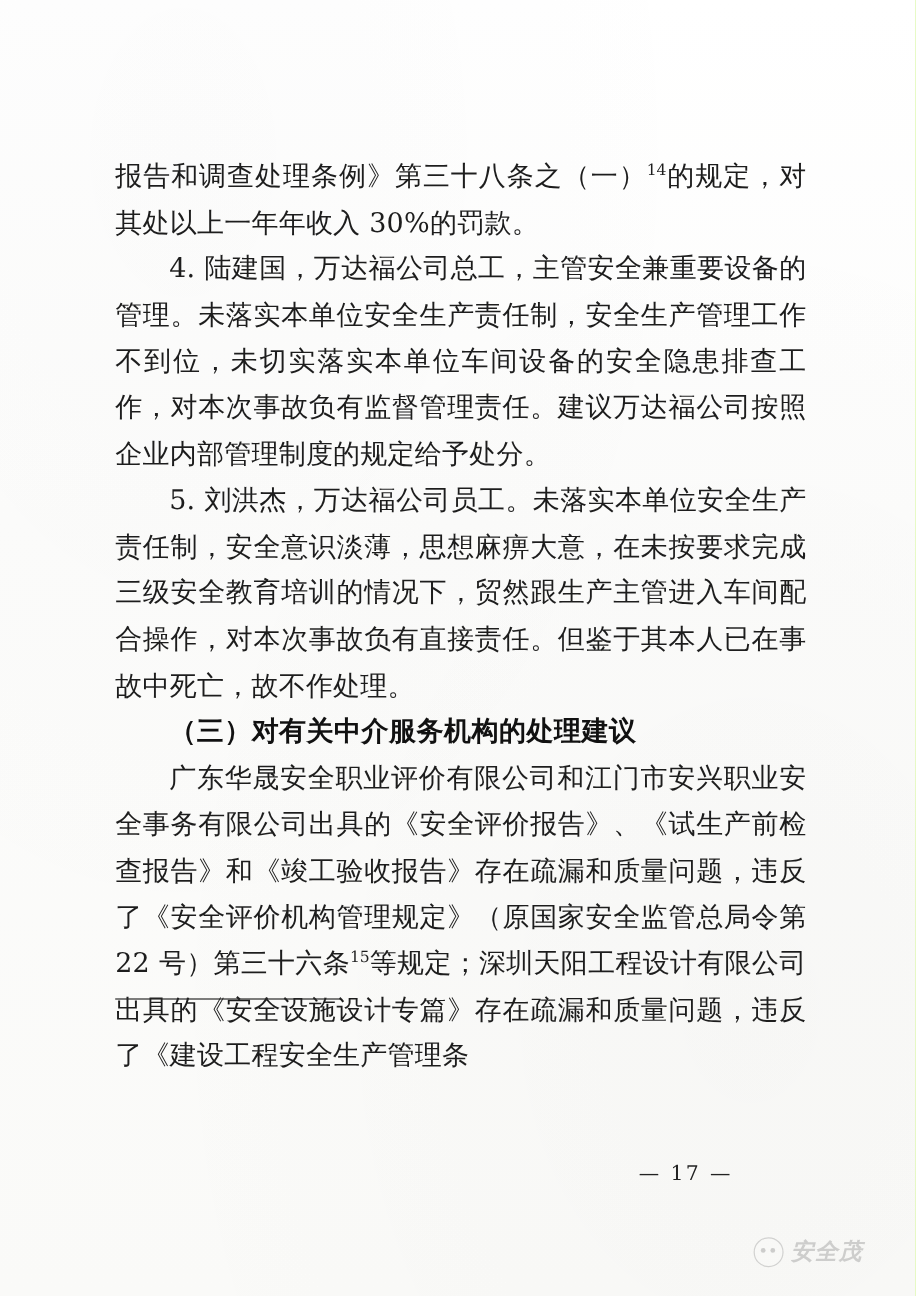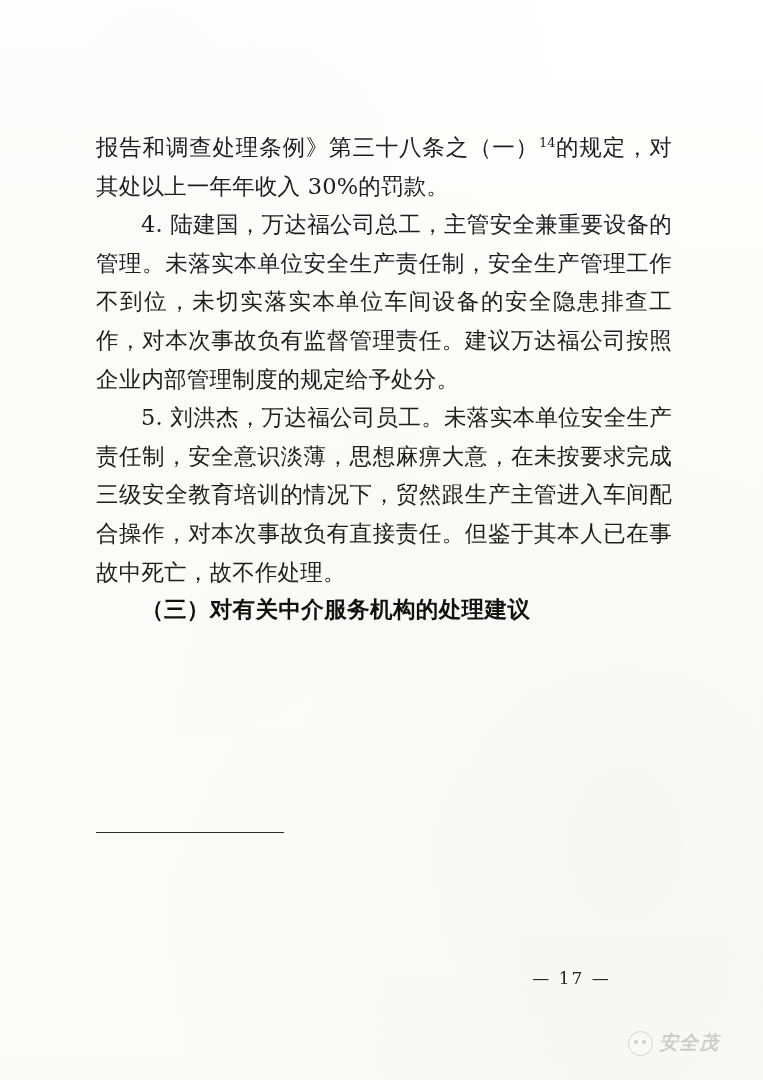--- a/index.html
+++ b/index.html
@@ -169,20 +169,21 @@
   <div class="content">
 
     <p class="para"><span>报告和调查处理条例》第三十八条之（一）</span><sup class="fn-ref latin">14</sup><span>的规定，对其处以上一年年收入 30%的罚款。</span></p>
 
     <p class="para indent">4. 陆建国，万达福公司总工，主管安全兼重要设备的管理。未落实本单位安全生产责任制，安全生产管理工作不到位，未切实落实本单位车间设备的安全隐患排查工作，对本次事故负有监督管理责任。建议万达福公司按照企业内部管理制度的规定给予处分。</p>
 
     <p class="para indent">5. 刘洪杰，万达福公司员工。未落实本单位安全生产责任制，安全意识淡薄，思想麻痹大意，在未按要求完成三级安全教育培训的情况下，贸然跟生产主管进入车间配合操作，对本次事故负有直接责任。但鉴于其本人已在事故中死亡，故不作处理。</p>
 
     <h2 class="section-heading">（三）对有关中介服务机构的处理建议</h2>
 
+    <p class="para indent"><span>广东华晟安全职业评价有限公司和江门市安兴职业安全事务有限公司出具的《安全评价报告》、《试生产前检查报告》和《竣工验收报告》存在疏漏和质量问题，违反了《安全评价机构管理规定》（原国家安全监管总局令第 22 号）第三十六条</span><sup class="fn-ref latin">15</sup><span>等规定；深圳天阳工程设计有限公司出具的《安全设施设计专篇》存在疏漏和质量问题，违反了《建设工程安全生产管理条</span></p>
 
   </div>
 
   <div class="footnotes">
     <div class="fn-rule"></div>
 
 
   </div>
 
   <div class="page-number latin">— 17 —</div>

